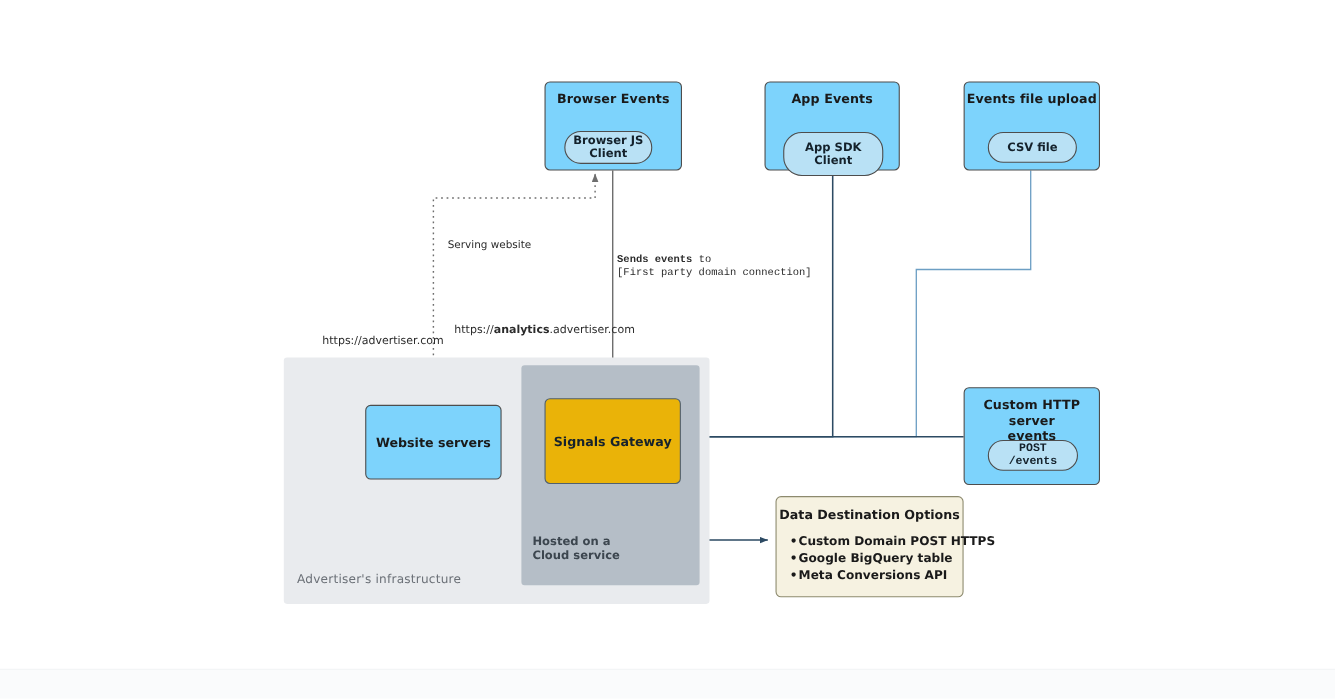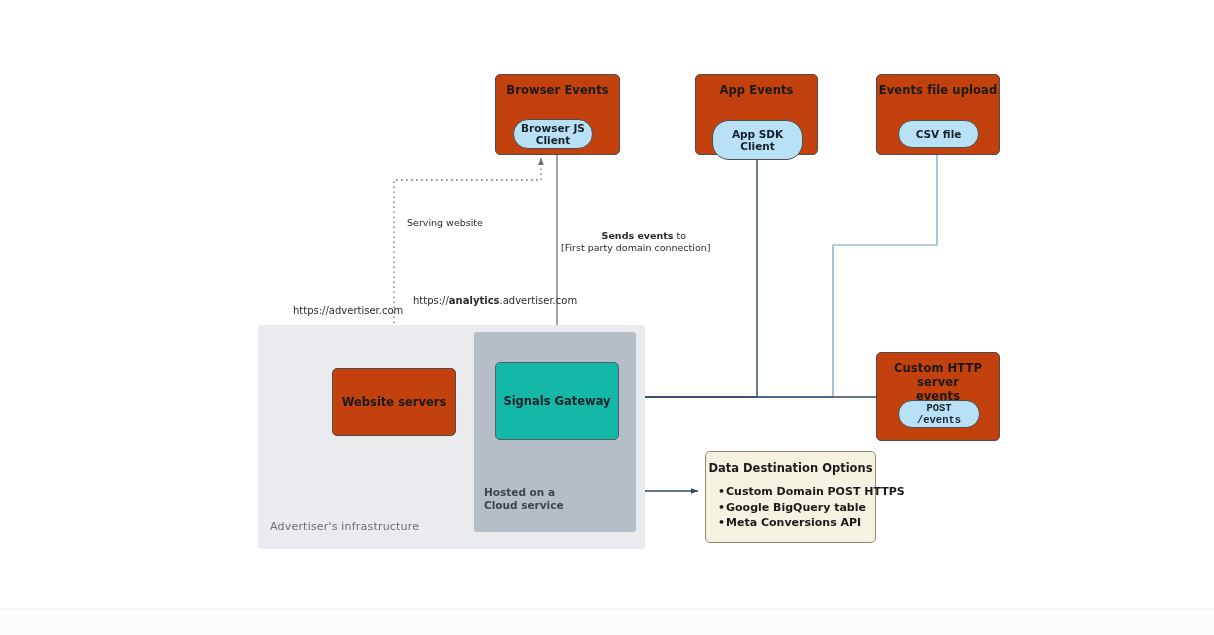--- a/index.html
+++ b/index.html
@@ -34,21 +34,21 @@
     top: 0;
     width: 1214px;
     height: 635px;
     pointer-events: none;
   }
 
   
   .node {
     position: absolute;
     box-sizing: border-box;
-    background: #c2410c;
+    background: #7dd3fc;
     border: 1.4px solid #4d4d4d;
     border-radius: 5px;
   }
   .node-title {
     position: absolute;
     left: 0;
     right: 0;
     top: 8px;
     text-align: center;
     font-size: 11.5px;
@@ -118,21 +118,21 @@
     justify-content: center;
   }
   #node-website-servers .inner-label {
     font-size: 11.5px;
     font-weight: bold;
     color: #1a1a1a;
   }
 
   
   #node-signals-gateway {
-    background: #14b8a6;
+    background: #eab308;
     border: 1.4px solid #50606e;
     display: flex;
     align-items: center;
     justify-content: center;
   }
   #node-signals-gateway .inner-label {
     font-size: 11.5px;
     font-weight: bold;
     color: #16222c;
   }
@@ -174,21 +174,21 @@
   }
 
   
   .edge-label {
     position: absolute;
     font-size: 9.5px;
     color: #2b2b2b;
     line-height: 11.5px;
     white-space: nowrap;
   }
-  .edge-label.centered { text-align: right; }
+  .edge-label.centered { text-align: left; font-family: Liberation Mono, monospace; }
   .edge-label b { font-weight: bold; }
   .url-label {
     position: absolute;
     font-size: 10px;
     color: #2b2b2b;
     line-height: 12px;
     white-space: nowrap;
   }
   .url-label b { font-weight: bold; }
 </style>

